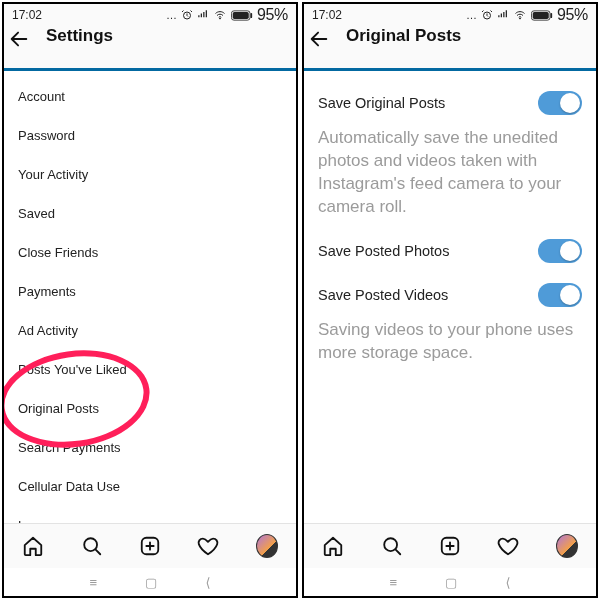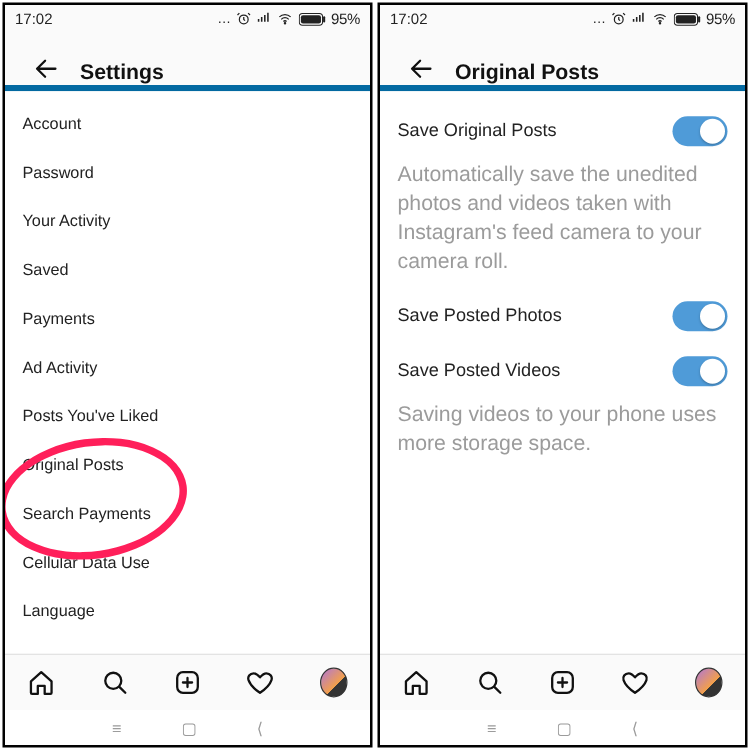--- a/index.html
+++ b/index.html
@@ -4,23 +4,23 @@
 <style>
   html,body{margin:0;padding:0;background:#fff;font-family:-apple-system,Helvetica,Arial,sans-serif}
   .canvas{width:600px;height:600px;background:#fff;position:relative}
   .phones{display:flex;width:596px;height:596px;margin:2px;gap:4px}
   .phone{flex:1;border:2px solid #000;box-sizing:border-box;display:flex;flex-direction:column;background:#fafafa;position:relative;overflow:hidden}
   
   .status{height:22px;display:flex;align-items:center;justify-content:space-between;padding:0 8px;font-size:12px;color:#222;background:#fafafa}
   .time{font-weight:500}
   .sicons{display:flex;align-items:center;gap:4px;font-size:11px}
   .sicons svg{display:block}
-  .batt{font-size:12px;letter-spacing:-0.3px}
-  
-  .header{height:42px;display:flex;align-items:flex-end;padding:0 20px;border-bottom:5px solid #0369a1;background:#fafafa}
+  .batt{font-size:16px;letter-spacing:-0.3px}
+  
+  .header{height:42px;display:flex;align-items:flex-start;padding:0 2px;border-bottom:3px solid #0369a1;background:#fafafa}
   .back{width:26px;height:26px;display:flex;align-items:center;justify-content:center;margin-right:14px}
   .title{font-size:17px;font-weight:600;color:#111}
   
   .content{flex:1;overflow:hidden;background:#fff;padding:6px 0 0 0}
   .item{font-size:13px;color:#222;padding:12px 14px}
   .content2{flex:1;background:#fff;padding:10px 14px 0 14px}
   .row{display:flex;align-items:center;justify-content:space-between;padding:10px 0}
   .rowlabel{font-size:14.5px;color:#222}
   .hint{font-size:17px;color:#9b9b9b;line-height:1.35;padding:2px 0 10px 0}
   
@@ -74,20 +74,21 @@
             </svg>
       </span>
       <span class="title">Settings</span>
     </div>
 
     <div class="content">
       <div class="item">Account</div>
       <div class="item">Password</div>
       <div class="item">Your Activity</div>
       <div class="item">Saved</div>
+      <div class="item">Close Friends</div>
       <div class="item">Payments</div>
       <div class="item">Ad Activity</div>
       <div class="item">Posts You've Liked</div>
       <div class="item">Original Posts</div>
       <div class="item">Search Payments</div>
       <div class="item">Cellular Data Use</div>
       <div class="item">Language</div>
     </div>
 
     <div class="nav">

